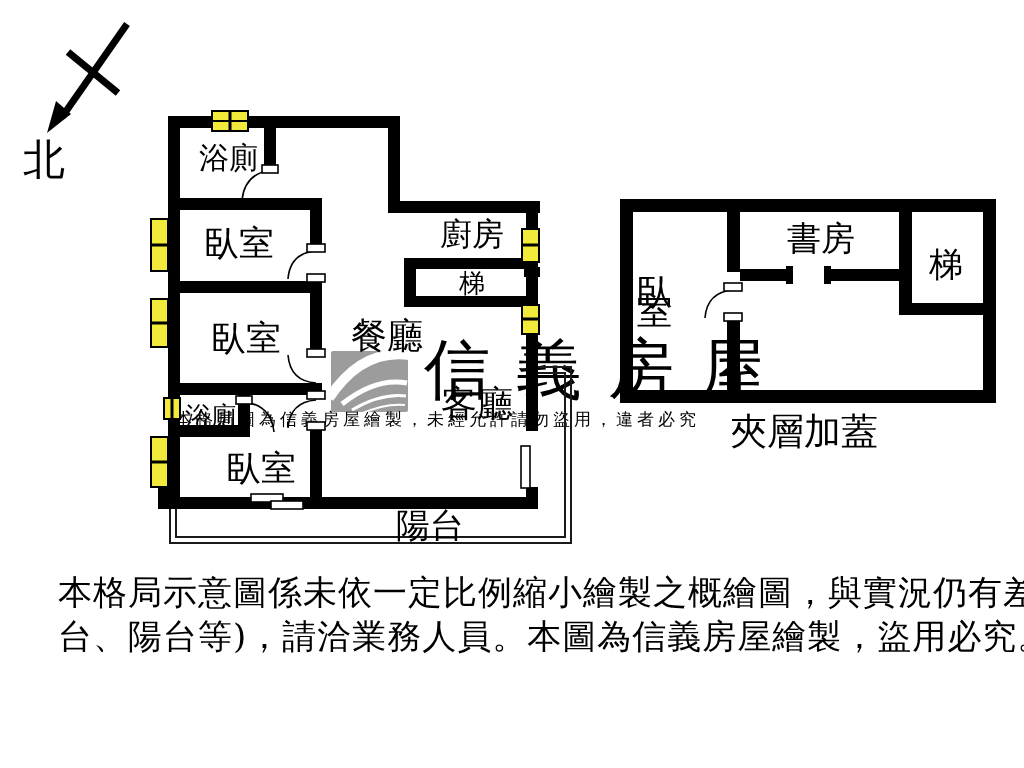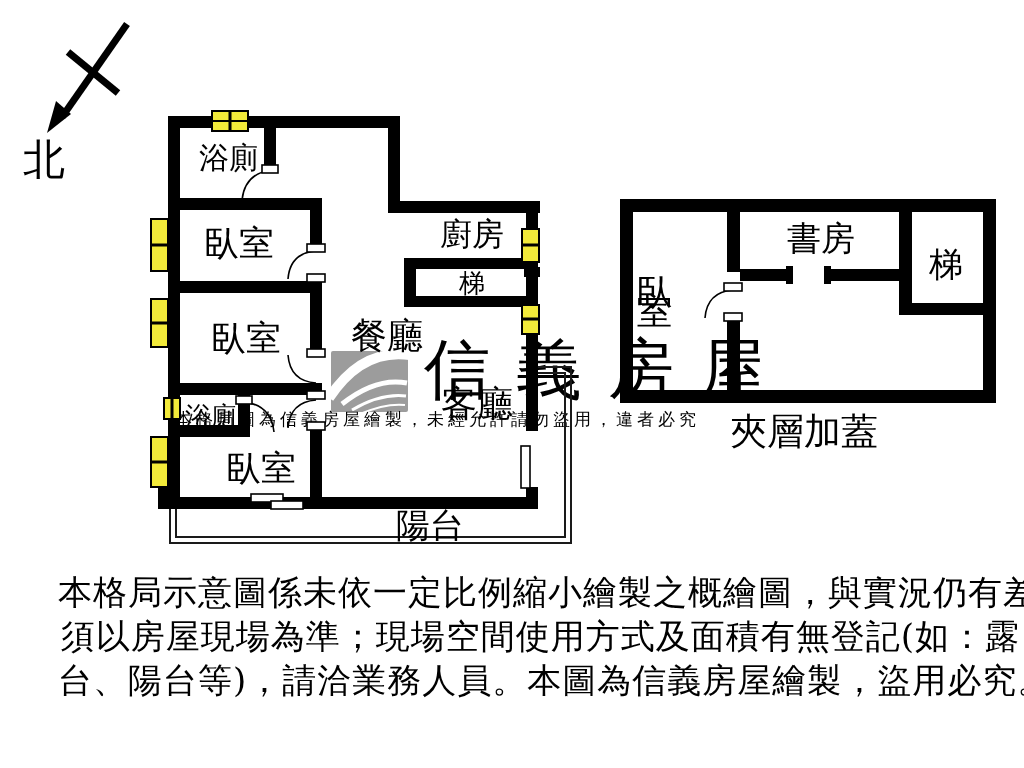--- a/index.html
+++ b/index.html
@@ -3,21 +3,21 @@
 <meta charset="utf-8">
 <style>
   html,body{margin:0;padding:0;background:#ffffff;}
   body{width:1024px;height:768px;position:relative;overflow:hidden;
        font-family:"DejaVu Serif","Liberation Serif",serif;}
   #stage{position:absolute;left:0;top:0;width:1024px;height:768px;}
   svg text{font-family:"DejaVu Serif","Liberation Serif",serif;fill:#000;}
   #disclaimer{position:absolute;left:58px;top:570px;width:962px;
               color:#000;font-size:34px;line-height:44px;letter-spacing:1px;
               font-family:"DejaVu Serif","Liberation Serif",serif;}
-  .disc-line{white-space:nowrap;text-align:right;}
+  .disc-line{white-space:nowrap;}
 </style>
 </head>
 <body>
 
 <div id="stage">
 <svg width="1024" height="768" viewBox="0 0 1024 768" xmlns="http://www.w3.org/2000/svg">
 
   <g>
     <rect x="331" y="351" width="77" height="61" rx="2" fill="#9c9c9c"></rect>
     <path d="M329,398 Q362,348 410,355" stroke="#ffffff" stroke-width="10" fill="none"></path>
@@ -139,15 +139,14 @@
     <text x="655" y="248" font-size="36" style="writing-mode:vertical-rl;text-orientation:upright;letter-spacing:14px;">臥室</text>
     <text x="821" y="250" font-size="34" text-anchor="middle">書房</text>
     <text x="946" y="276" font-size="34" text-anchor="middle">梯</text>
     <text x="804" y="444" font-size="37" text-anchor="middle">夾層加蓋</text>
   </g>
 </svg>
 </div>
 
 <div id="disclaimer">
   <div class="disc-line">本格局示意圖係未依一定比例縮小繪製之概繪圖，與實況仍有差</div>
-  <div class="disc-line">須以房屋現場為準；現場空間使用方式及面積有無登記(如：露</div>
   <div class="disc-line">台、陽台等)，請洽業務人員。本圖為信義房屋繪製，盜用必究。</div>
 </div>
 
 </body></html>

